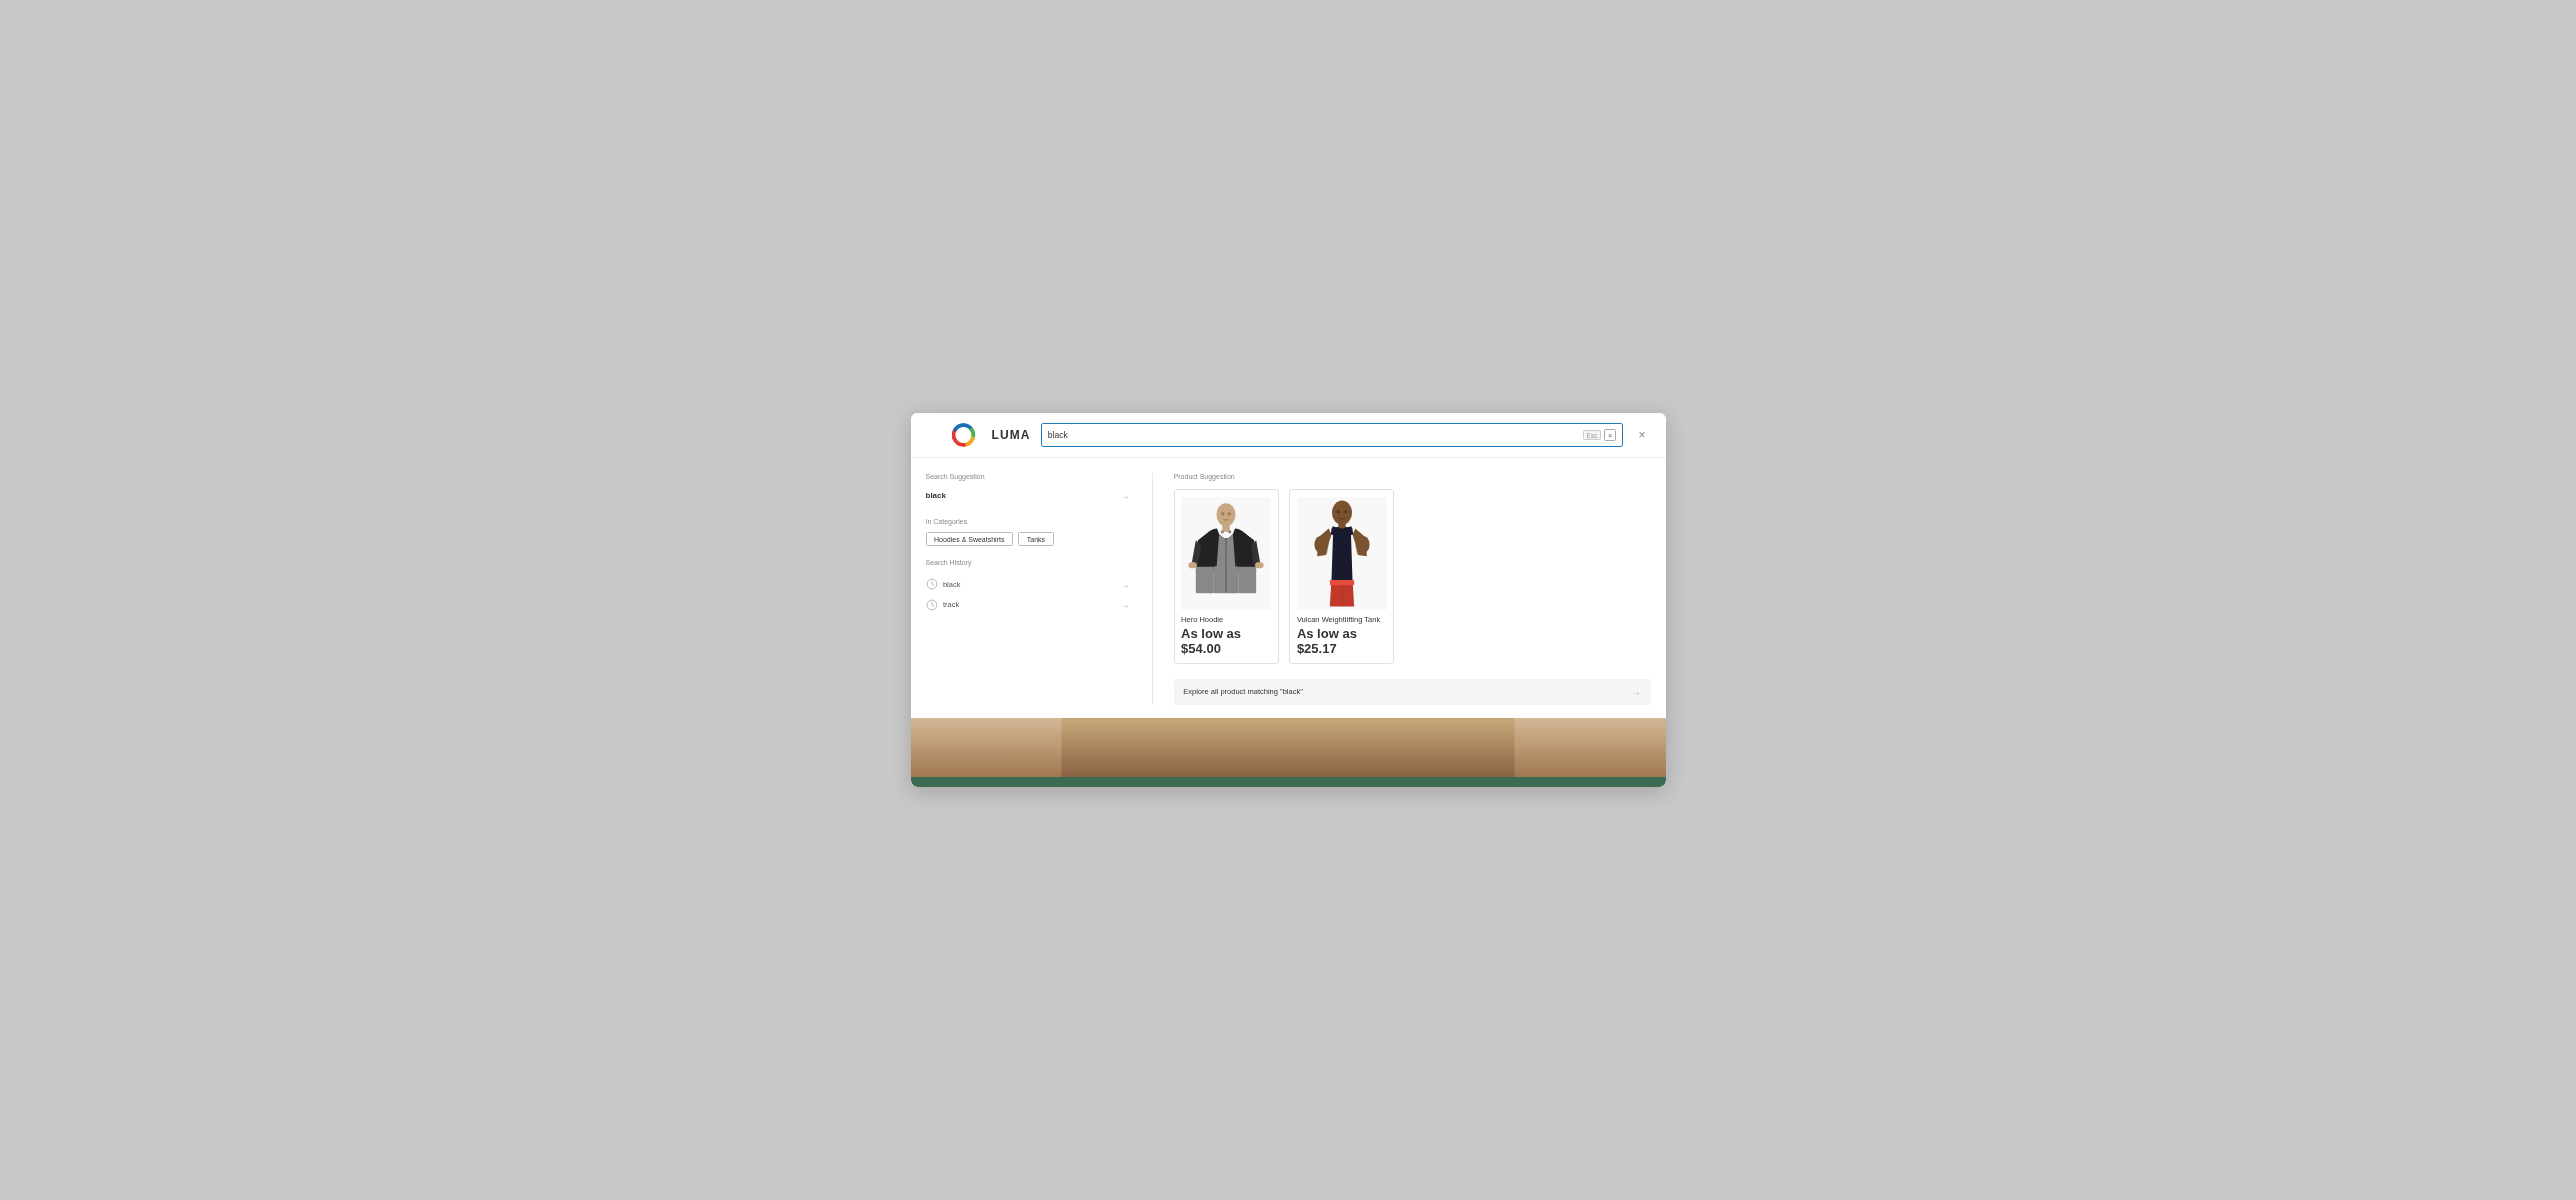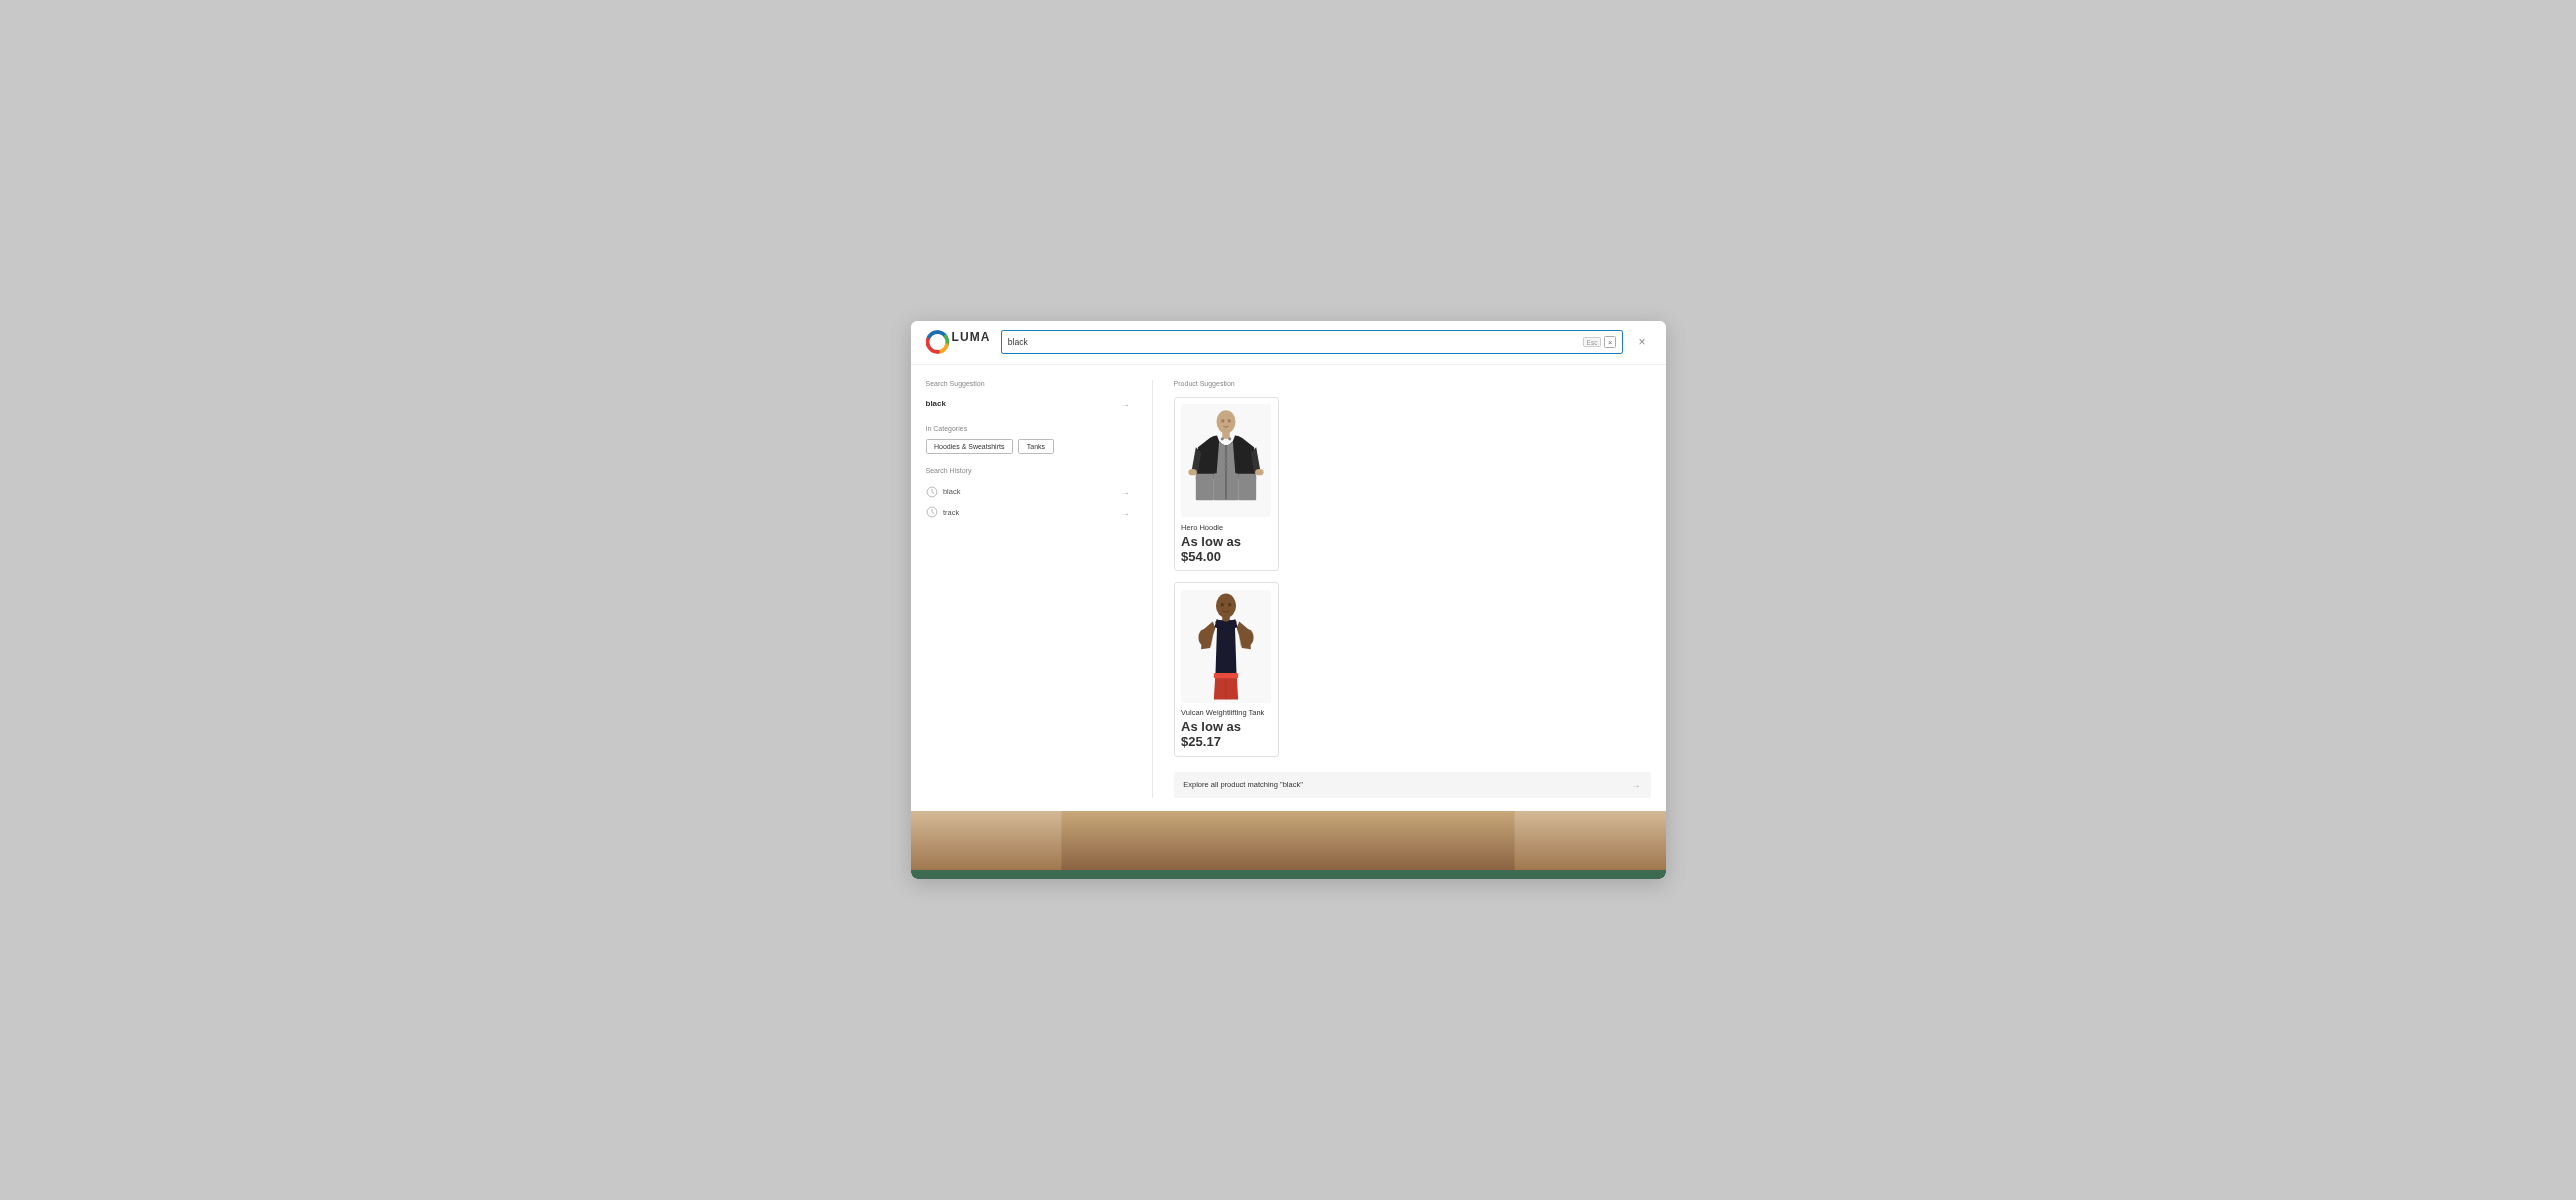--- a/index.html
+++ b/index.html
@@ -27,22 +27,24 @@
       display: flex;
       align-items: center;
       padding: 9.7px 15px;
       border-bottom: 0.5px solid #eee;
       gap: 10.8px;
       background: #fff;
     }
 
     .logo {
       display: flex;
-      gap: 2px;
+      align-items: center;
+      gap: 16px;
       flex-shrink: 0;
+      margin-left: 26px;
     }
 
     .logo-icon {
       width: 24px;
       height: 24px;
     }
 
     .logo-text {
       font-size: 12px;
       font-weight: 700;
@@ -210,21 +212,20 @@
     .product-suggestions-label {
       font-size: 7px;
       color: #888;
       margin-bottom: 9.7px;
     }
 
     .products-grid {
       display: flex;
       gap: 10.8px;
       flex-wrap: wrap;
-      flex-direction: column;
     }
 
     .product-card {
       border: 0.5px solid #e0e0e0;
       border-radius: 3.2px;
       width: 105px;
       padding: 6.5px;
       cursor: pointer;
       background: #fff;
     }

